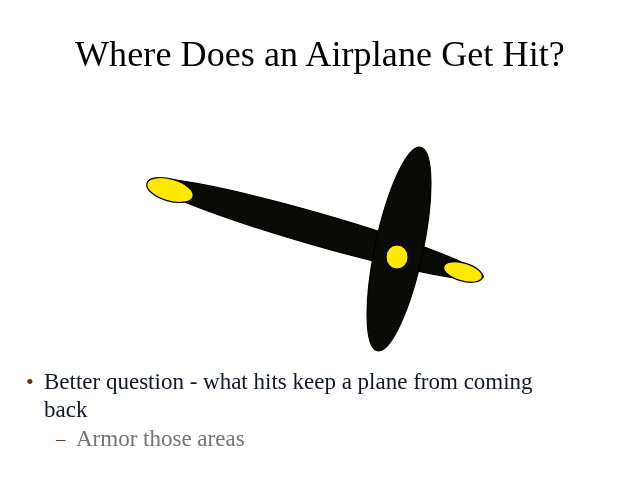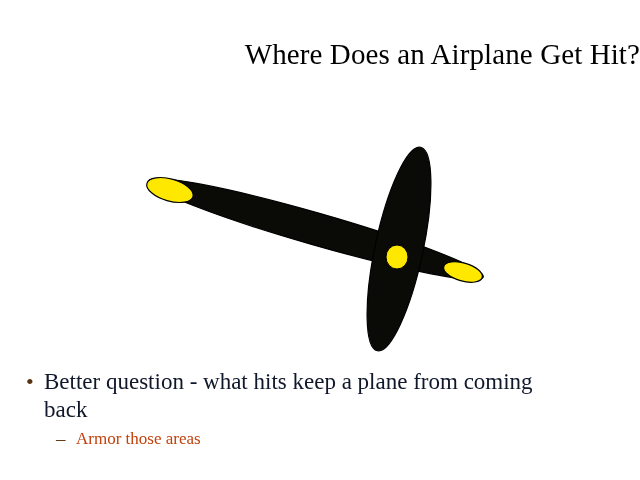--- a/index.html
+++ b/index.html
@@ -19,22 +19,22 @@
     height: 480px;
     background: #ffffff;
   }
 
   
   .slide-title {
     position: absolute;
     left: 0;
     top: 34px;
     width: 640px;
-    text-align: right;
-    font-size: 29px;
+    text-align: center;
+    font-size: 36px;
     line-height: 40px;
     color: #000000;
     font-weight: normal;
     letter-spacing: 0.1px;
     white-space: nowrap;
   }
 
   
   .figure {
     position: absolute;
@@ -77,22 +77,22 @@
     padding-left: 34px;
   }
   .bullet-l2 .bullet-marker {
     width: 20px;
     flex: 0 0 20px;
     color: #5a3310;
     font-size: 19px;
     line-height: 26px;
   }
   .bullet-l2 .bullet-text {
-    color: #c2410c;
-    font-size: 17px;
+    color: #737373;
+    font-size: 23px;
     line-height: 26px;
   }
 </style>
 </head>
 <body>
 
 <div class="slide">
 
   <div class="slide-title">Where Does an Airplane Get Hit?</div>
 

